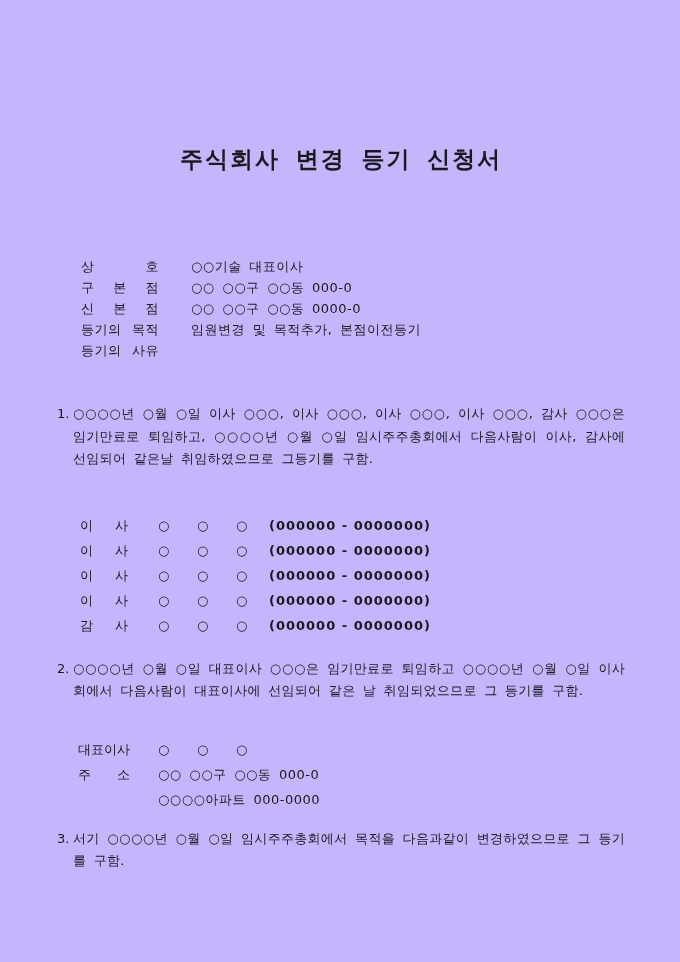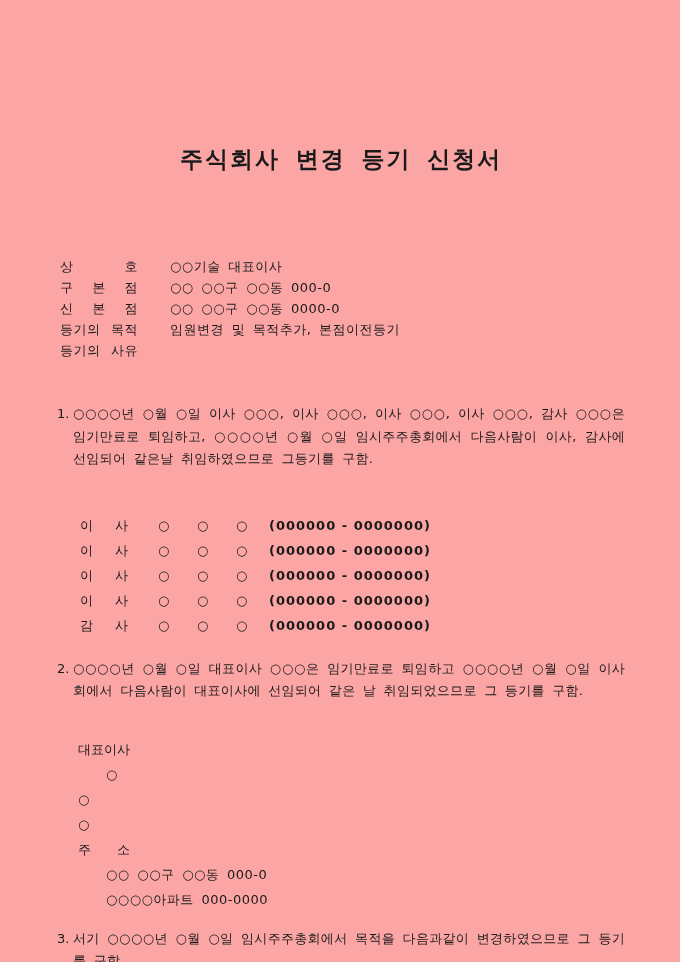--- a/index.html
+++ b/index.html
@@ -2,41 +2,41 @@
 <html><head>
 <meta charset="utf-8">
 <style>
   * { margin: 0; padding: 0; box-sizing: border-box; }
   html, body { background: #888; }
   .page {
     position: relative;
     width: 680px;
     height: 962px;
     margin: 0 auto;
-    background: #fca5a5;
+    background: #c4b5fd;
     color: #1a1a1a;
     font-family: "DejaVu Sans", "Liberation Sans", sans-serif;
     font-size: 13px;
     padding: 0 55px 0 57px;
     overflow: hidden;
   }
   
   .doc-title {
     margin-top: 146px;
     line-height: 28px;
     text-align: center;
     font-family: "Liberation Serif", "DejaVu Serif", serif;
     font-size: 23px;
     font-weight: bold;
     letter-spacing: 2px;
     word-spacing: 8px;
     white-space: nowrap;
   }
   
-  .info-block { margin-top: 82px; }
+  .info-block { margin-top: 82px; margin-left: 21px; }
   .info-row { display: flex; line-height: 21px; padding-left: 3px; }
   .info-label {
     flex: none;
     width: 78px;
     text-align: justify;
     text-align-last: justify;
     white-space: nowrap;
     letter-spacing: 0.5px;
   }
   .info-val { margin-left: 32px; letter-spacing: 0.5px; word-spacing: 3px; white-space: nowrap; }
@@ -50,21 +50,21 @@
   
   .officers { margin-top: 42px; }
   .o-row { display: flex; line-height: 25px; padding-left: 23px; white-space: nowrap; }
   .o-role { flex: none; width: 48px; text-align: justify; text-align-last: justify; }
   .o-c1 { flex: none; margin-left: 30px; width: 39px; }
   .o-c2 { flex: none; width: 39px; }
   .o-c3 { flex: none; width: 10px; }
   .o-num { margin-left: 23px; letter-spacing: 1px; font-weight: bold; }
   
   .rep-block { margin-top: 34px; }
-  .rep-row { display: flex; line-height: 25px; padding-left: 21px; white-space: nowrap; flex-direction: column; }
+  .rep-row { display: flex; line-height: 25px; padding-left: 21px; white-space: nowrap; }
   .rep-label { flex: none; width: 52px; text-align: justify; text-align-last: justify; }
   .rep-c1 { flex: none; margin-left: 28px; width: 39px; }
   .rep-c2 { flex: none; width: 39px; }
   .rep-c3 { flex: none; width: 10px; }
   .rep-val { margin-left: 28px; letter-spacing: 0.5px; word-spacing: 3px; }
 </style>
 </head>
 <body>
 
 <div class="page">

